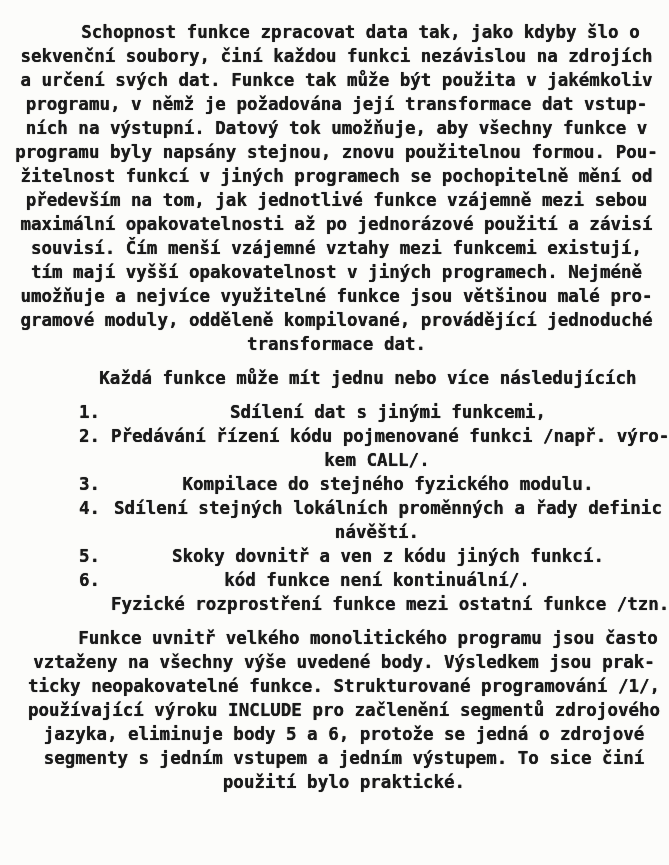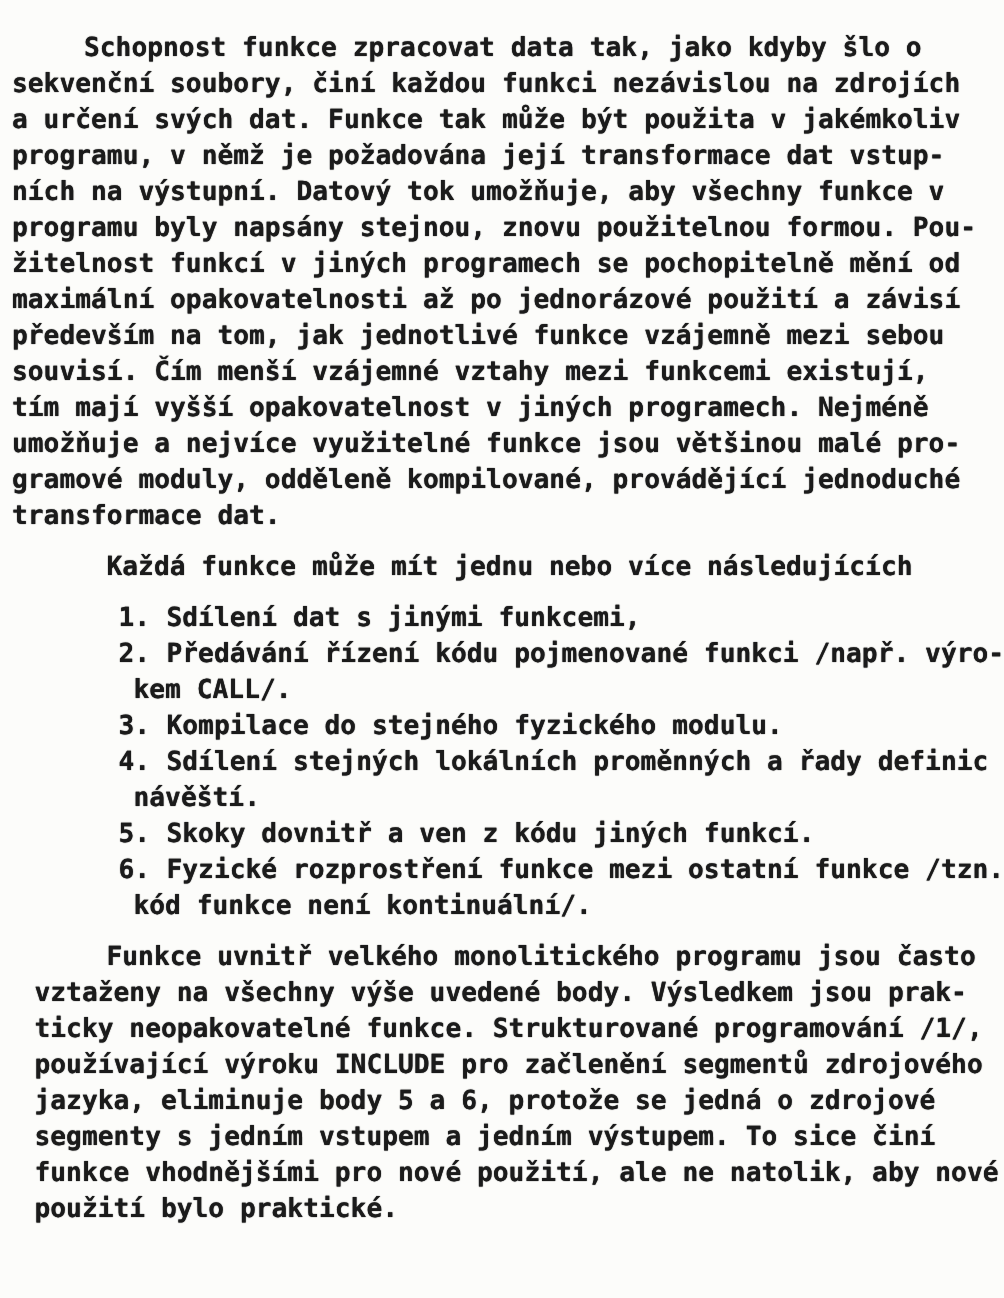--- a/index.html
+++ b/index.html
@@ -12,21 +12,21 @@
     background: #fcfcfa;
     color: #1b1b1b;
     font-family: "DejaVu Sans Mono", "Liberation Mono", monospace;
     font-weight: 700;
     font-size: 17.5px;
     overflow: hidden;
   }
   main {
     padding: 20px 4px 0 8px;
   }
-  .block { margin: 0; }
+  .block { margin: 0; text-align: center; }
   .block + .block { margin-top: 10px; margin-left: 15px; }
   .line {
     line-height: 24px;
     white-space: pre;
     text-shadow: 0 0 0.7px #111;
   }
   
   .line.indent { padding-left: 48px; }
   
   .item { position: relative; }
@@ -50,22 +50,22 @@
 
 <main id="doc">
     <div class="block para">
       <div class="line indent">Schopnost funkce zpracovat data tak, jako kdyby šlo o</div>
       <div class="line">sekvenční soubory, činí každou funkci nezávislou na zdrojích</div>
       <div class="line">a určení svých dat. Funkce tak může být použita v jakémkoliv</div>
       <div class="line">programu, v němž je požadována její transformace dat vstup-</div>
       <div class="line">ních na výstupní. Datový tok umožňuje, aby všechny funkce v</div>
       <div class="line">programu byly napsány stejnou, znovu použitelnou formou. Pou-</div>
       <div class="line">žitelnost funkcí v jiných programech se pochopitelně mění od</div>
+      <div class="line">především na tom, jak jednotlivé funkce vzájemně mezi sebou</div>
       <div class="line">maximální opakovatelnosti až po jednorázové použití a závisí</div>
-      <div class="line">především na tom, jak jednotlivé funkce vzájemně mezi sebou</div>
       <div class="line">souvisí. Čím menší vzájemné vztahy mezi funkcemi existují,</div>
       <div class="line">tím mají vyšší opakovatelnost v jiných programech. Nejméně</div>
       <div class="line">umožňuje a nejvíce využitelné funkce jsou většinou malé pro-</div>
       <div class="line">gramové moduly, odděleně kompilované, provádějící jednoduché</div>
       <div class="line">transformace dat.</div>
     </div>
     <div class="block para">
       <div class="line indent">Každá funkce může mít jednu nebo více následujících</div>
     </div>
     <div class="block list">
@@ -86,27 +86,26 @@
         <span class="marker">4.</span>
         <div class="iline first">Sdílení stejných lokálních proměnných a řady definic</div>
         <div class="iline cont">návěští.</div>
       </div>
       <div class="item">
         <span class="marker">5.</span>
         <div class="iline first">Skoky dovnitř a ven z kódu jiných funkcí.</div>
       </div>
       <div class="item">
         <span class="marker">6.</span>
+        <div class="iline cont">kód funkce není kontinuální/.</div>
         <div class="iline first">Fyzické rozprostření funkce mezi ostatní funkce /tzn.</div>
-        <div class="iline cont">kód funkce není kontinuální/.</div>
       </div>
     </div>
     <div class="block para">
       <div class="line indent">Funkce uvnitř velkého monolitického programu jsou často</div>
       <div class="line">vztaženy na všechny výše uvedené body. Výsledkem jsou prak-</div>
       <div class="line">ticky neopakovatelné funkce. Strukturované programování /1/,</div>
       <div class="line">používající výroku INCLUDE pro začlenění segmentů zdrojového</div>
       <div class="line">jazyka, eliminuje body 5 a 6, protože se jedná o zdrojové</div>
       <div class="line">segmenty s jedním vstupem a jedním výstupem. To sice činí</div>
-      <div class="line">funkce vhodnějšími pro nové použití, ale ne natolik, aby nové</div>
       <div class="line">použití bylo praktické.</div>
     </div>
   </main>
 
 </body></html>

